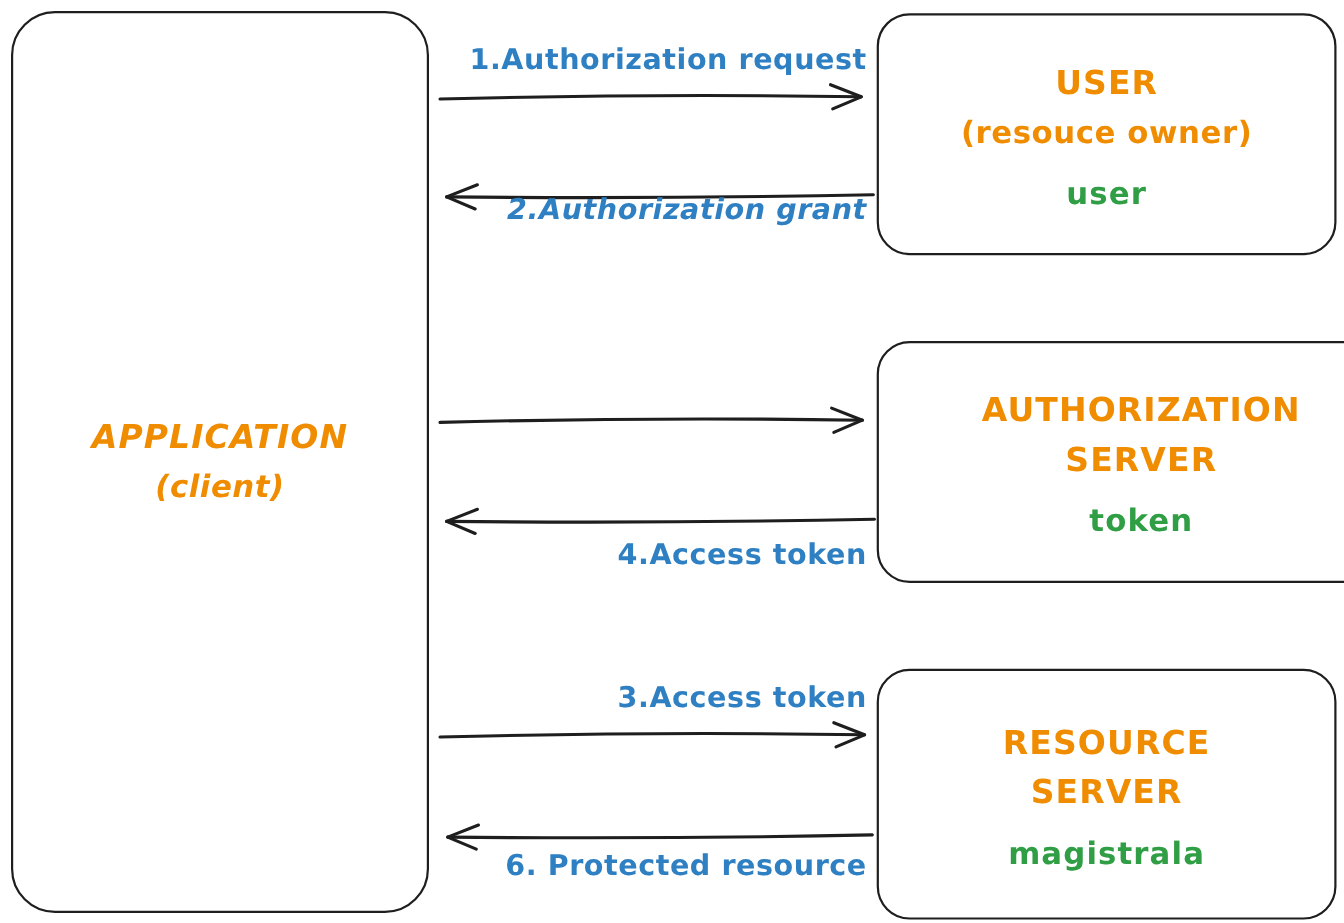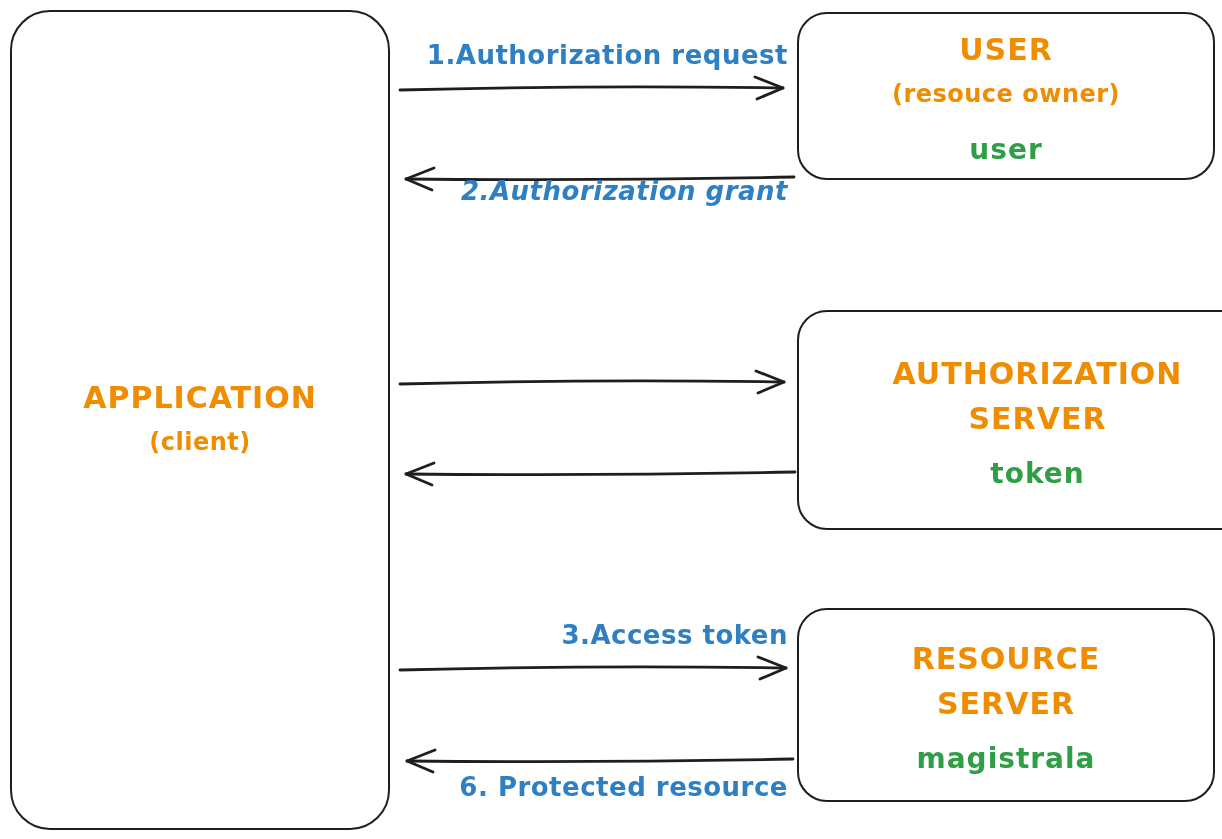--- a/index.html
+++ b/index.html
@@ -38,48 +38,49 @@
     border: 2.5px solid var(--stroke-color);
     display: flex;
     flex-direction: column;
     align-items: center;
     justify-content: center;
   }
   .node-app {
     left: 10px; top: 10px;
     width: 380px; height: 820px;
     border-radius: 40px;
+    font-style: italic;
   }
   .node-user {
     left: 797px; top: 12px;
-    width: 418px; height: 168px;
+    width: 418px; height: 220px;
     border-radius: 30px;
     justify-content: center;
   }
   .node-auth {
     left: 797px; top: 310px;
     width: 481px; height: 220px;
     border-radius: 30px;
   }
   .node-res {
     left: 797px; top: 608px;
-    width: 418px; height: 194px;
+    width: 418px; height: 228px;
     border-radius: 30px;
   }
   .entity-line {
     color: var(--entity-color);
     font-size: 30px;
     font-weight: bold;
     letter-spacing: 1px;
     line-height: 45px;
     text-align: center;
     white-space: nowrap;
   }
   .entity-qualifier {
-    font-size: 24px;
+    font-size: 28px;
     letter-spacing: 0.5px;
   }
   .instance-label {
     color: var(--instance-color);
     font-size: 28px;
     font-weight: bold;
     letter-spacing: 1px;
     text-align: center;
     margin-top: 16px;
     white-space: nowrap;
@@ -158,16 +159,17 @@
   </div>
 
   <div class="node-box node-res">
     <div class="entity-line">RESOURCE</div>
     <div class="entity-line">SERVER</div>
     <div class="instance-label">magistrala</div>
   </div>
 
   <div class="msg-label msg-1">1.Authorization request</div>
   <div class="msg-label msg-2">2.Authorization grant</div>
+  <div class="msg-label msg-4">4.Access token</div>
   <div class="msg-label msg-5">3.Access token</div>
   <div class="msg-label msg-6">6. Protected resource</div>
 
 </div>
 
 </body></html>

